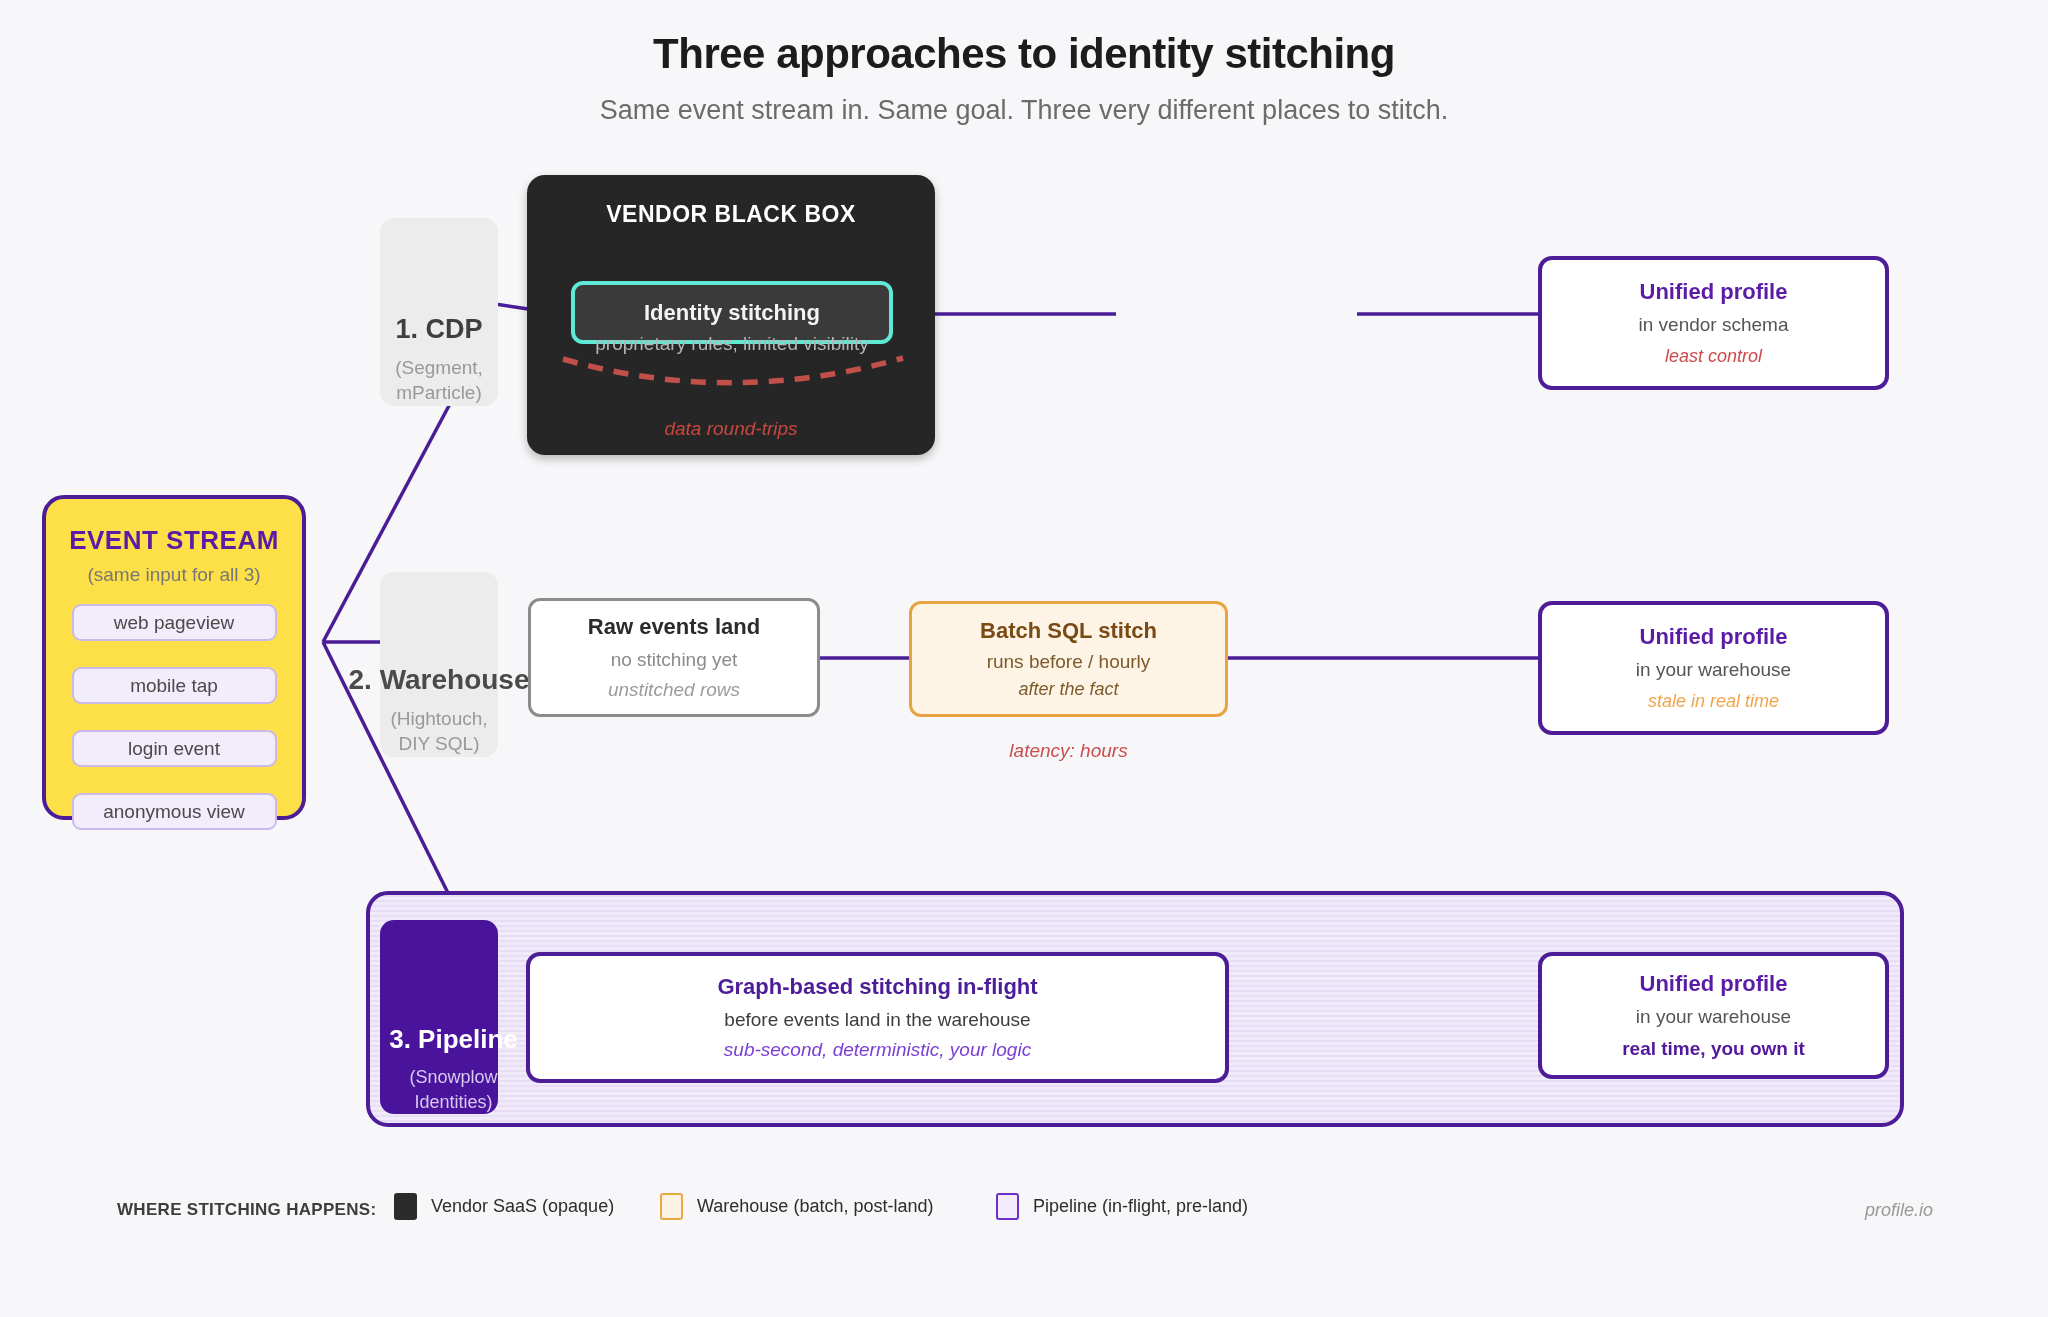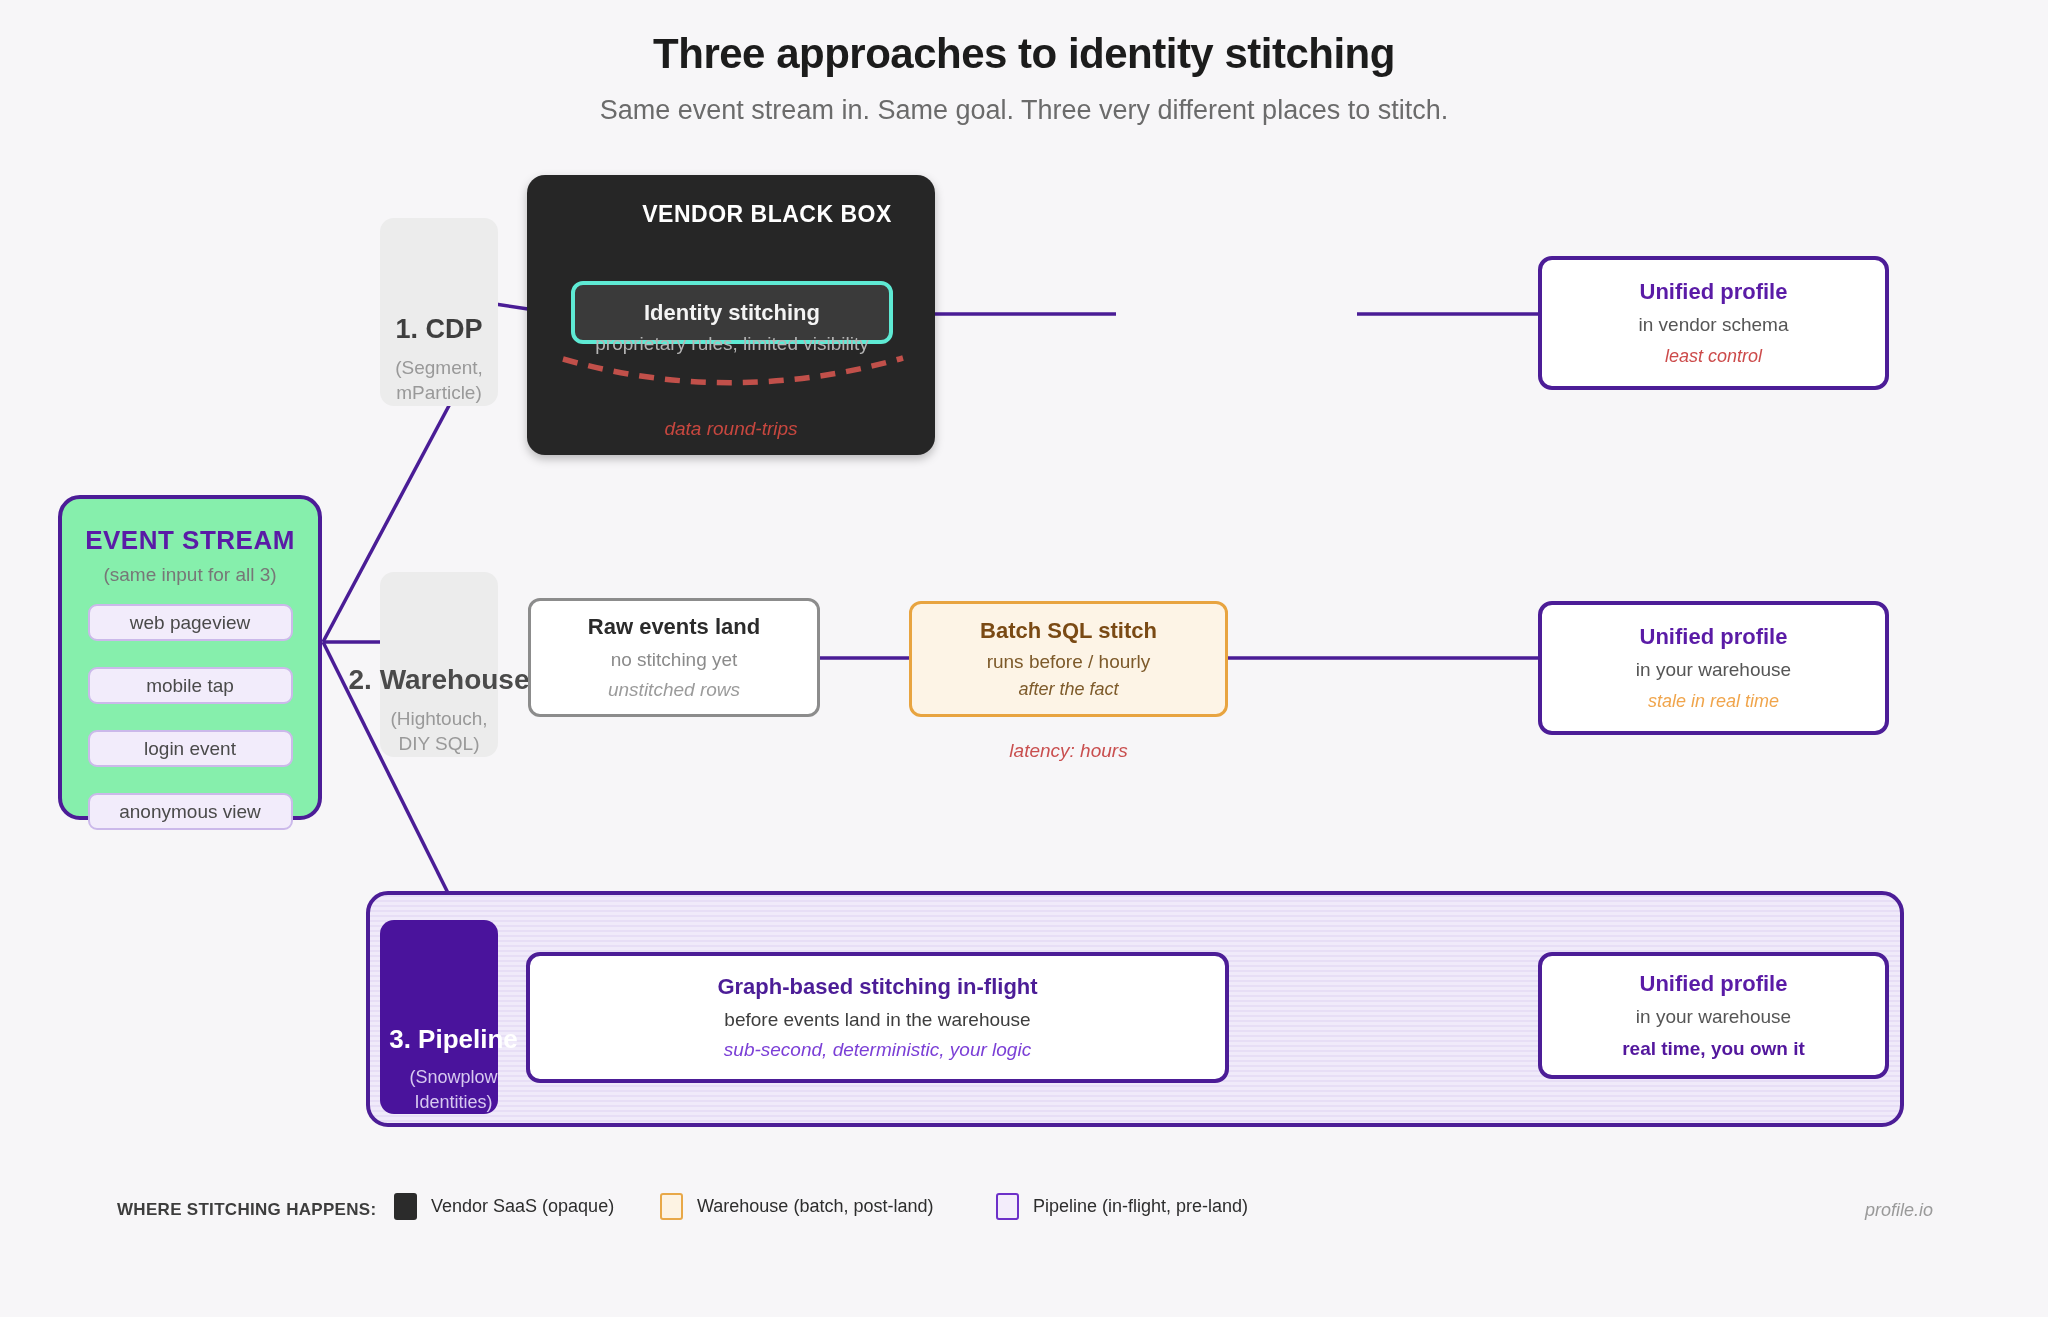--- a/index.html
+++ b/index.html
@@ -11,41 +11,41 @@
   }
   .abs{position:absolute;}
   .z2{z-index:2;}
   svg.wires{position:absolute;left:0;top:0;z-index:1;}
 
   
   .title{left:0;top:30px;width:2048px;text-align:center;font-size:42px;font-weight:bold;color:#1c1c1c;letter-spacing:-0.5px;}
   .subtitle{left:0;top:95px;width:2048px;text-align:center;font-size:27px;color:#6b6b6b;}
 
   
-  .event-stream{left:58px;top:495px;width:264px;height:325px;background:#86efac;border:4px solid #4c1d97;border-radius:22px;box-sizing:border-box;display:flex;flex-direction:column;align-items:center;}
+  .event-stream{left:42px;top:495px;width:264px;height:325px;background:#fde047;border:4px solid #4c1d97;border-radius:22px;box-sizing:border-box;display:flex;flex-direction:column;align-items:center;}
   .es-title{margin-top:26px;font-size:26px;font-weight:bold;color:#5a1ba6;letter-spacing:0.5px;}
   .es-sub{margin-top:8px;font-size:19px;color:#777;}
   .es-pills{margin-top:18px;display:flex;flex-direction:column;gap:26px;}
   .pill{width:205px;height:37px;box-sizing:border-box;background:#f2ecfb;border:2px solid #cbb9ea;border-radius:9px;display:flex;align-items:center;justify-content:center;font-size:19px;color:#4a4a4a;}
 
   
   .chip{border-radius:14px;display:flex;flex-direction:column;align-items:center;justify-content:flex-end;text-align:center;box-sizing:border-box;}
   .chip-gray{background:#ececec;}
   .chip-title{font-size:27px;font-weight:bold;color:#3f3f3f;white-space:nowrap;}
   .chip-sub{margin-top:10px;font-size:19px;color:#999;line-height:1.35;}
   .chip-cdp{left:380px;top:218px;width:118px;height:188px;}
   .chip-wh{left:380px;top:572px;width:118px;height:185px;}
   .chip-wh .chip-title{color:#4a4a4a;font-size:28px;}
   .chip-pipe{left:380px;top:920px;width:118px;height:194px;background:#4a139c;padding-left:29px;}
   .chip-pipe .chip-title{color:#ffffff;font-size:26px;}
   .chip-pipe .chip-sub{color:#d7c9f0;font-size:18px;}
 
   
   .vendor{left:527px;top:175px;width:408px;height:280px;background:#262626;border-radius:18px;box-shadow:0 4px 10px rgba(0,0,0,0.25);}
-  .vendor-title{position:absolute;left:0;top:26px;width:100%;text-align:center;font-size:23px;font-weight:bold;color:#ffffff;letter-spacing:0.5px;padding-left:36px;}
+  .vendor-title{position:absolute;left:0;top:26px;width:100%;text-align:center;font-size:23px;font-weight:bold;color:#ffffff;letter-spacing:0.5px;}
   .vendor-inner{position:absolute;left:44px;top:66px;width:322px;height:63px;background:#3a3a3a;border:4px solid #5eead4;border-radius:12px;box-sizing:border-box;text-align:center;margin-top:40px;}
   .vi-title{margin-top:15px;font-size:22px;font-weight:bold;color:#f4f4f4;}
   .vi-sub{margin-top:7px;font-size:19px;color:#b5b5b5;}
   .vendor-warning{position:absolute;left:0;top:243px;width:100%;text-align:center;font-size:19px;font-style:italic;color:#c8473f;}
   .vendor-arc{position:absolute;left:0;top:0;}
 
   
   .node{box-sizing:border-box;background:#ffffff;text-align:center;display:flex;flex-direction:column;align-items:center;justify-content:center;}
   .n-title{font-size:22px;font-weight:bold;color:#2b2b2b;}
   .n-sub{margin-top:9px;font-size:19px;color:#8b8b8b;}

